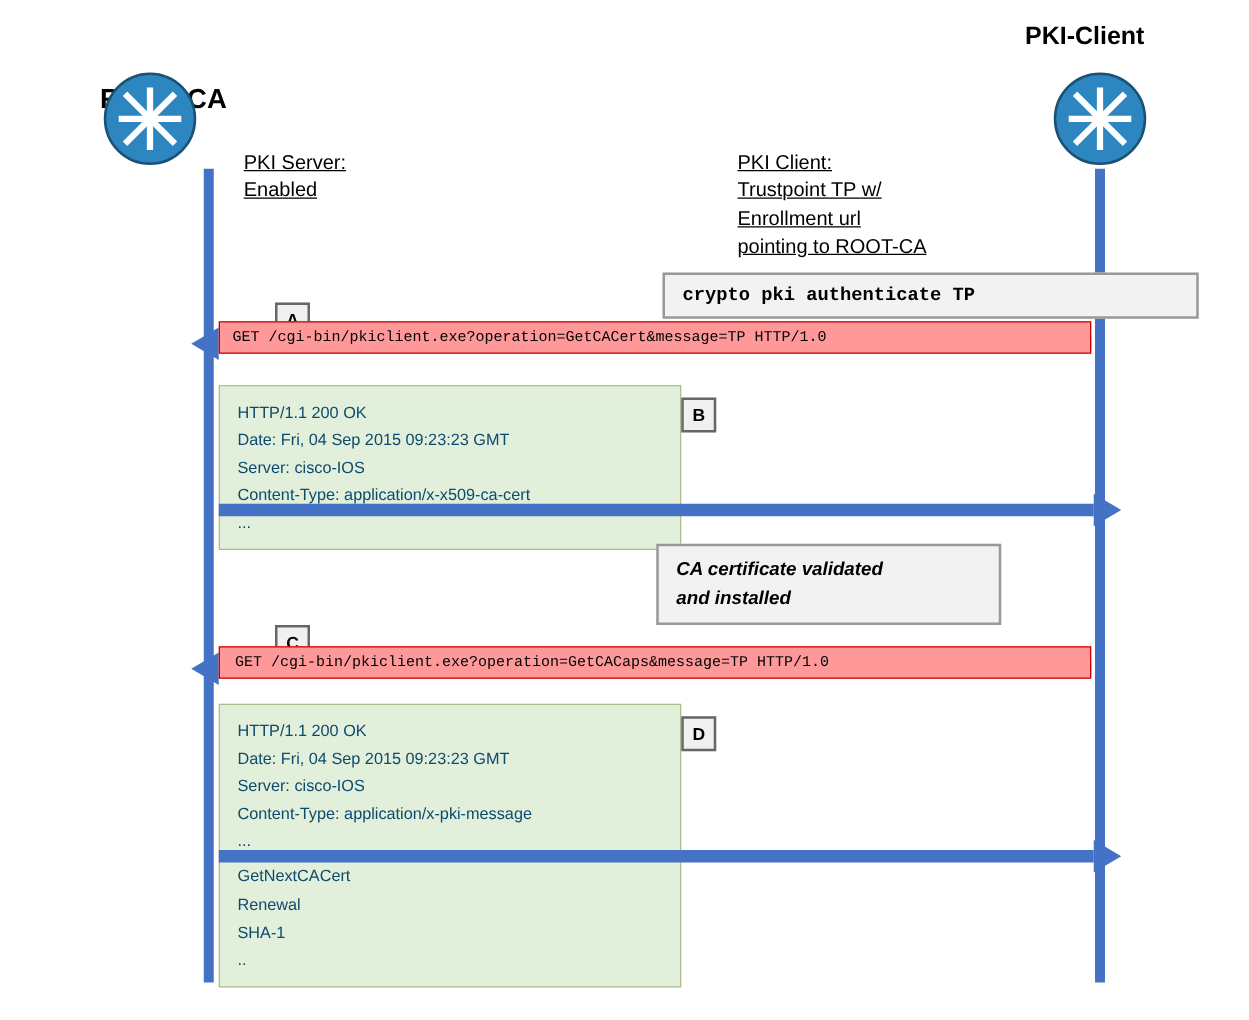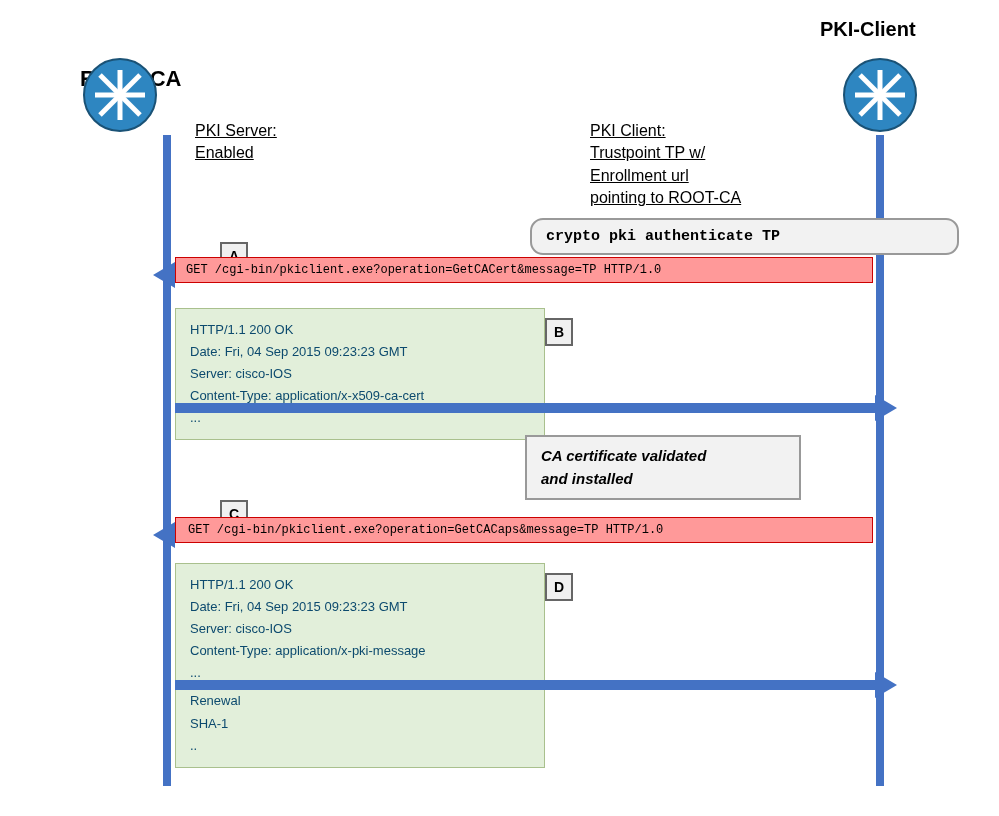--- a/index.html
+++ b/index.html
@@ -163,21 +163,21 @@
   <div class="pki-label pki-label-right">
     <span style="white-space:pre;">PKI Client:
 Trustpoint TP w/
 Enrollment url
 pointing to ROOT-CA</span>
   </div>
 
   <div class="vline vline-left"></div>
   <div class="vline vline-right"></div>
 
-  <div class="cmd-box" style="top:218px; left:530px; right:40px;border-radius:13px;">
+  <div class="cmd-box" style="top:218px; left:530px; right:40px;">
     <span>crypto pki authenticate TP</span>
   </div>
 
   <div class="step-badge" style="top:242px; left:220px;">
     <span>A</span>
   </div>
 
   <div style="position:absolute; top:270px; left:175px; width:698px; height:10px; background:#4472c4;"></div>
 
   <div style="position:absolute; top:262px; left:153px; width:0; height:0; border-top:13px solid transparent; border-bottom:13px solid transparent; border-right:22px solid #4472c4;"></div>
@@ -221,20 +221,21 @@
 
   <div class="msg-box" style="top:563px; left:175px; width:370px;">
     <div>HTTP/1.1 200 OK</div>
     <div>Date: Fri, 04 Sep 2015 09:23:23 GMT</div>
     <div>Server: cisco-IOS</div>
     <div>
       <span>Content-Type: </span><span class="bold">application/x-pki-message</span>
     </div>
     <div>...</div>
     <div style="height:6px;"></div>
+    <div class="bold">GetNextCACert</div>
     <div class="bold">Renewal</div>
     <div>SHA-1</div>
     <div>..</div>
   </div>
 
   <div class="step-badge" style="top:573px; left:545px;">
     <span>D</span>
   </div>
 
   <div style="position:absolute; top:680px; left:175px; width:700px; height:10px; background:#4472c4;"></div>

